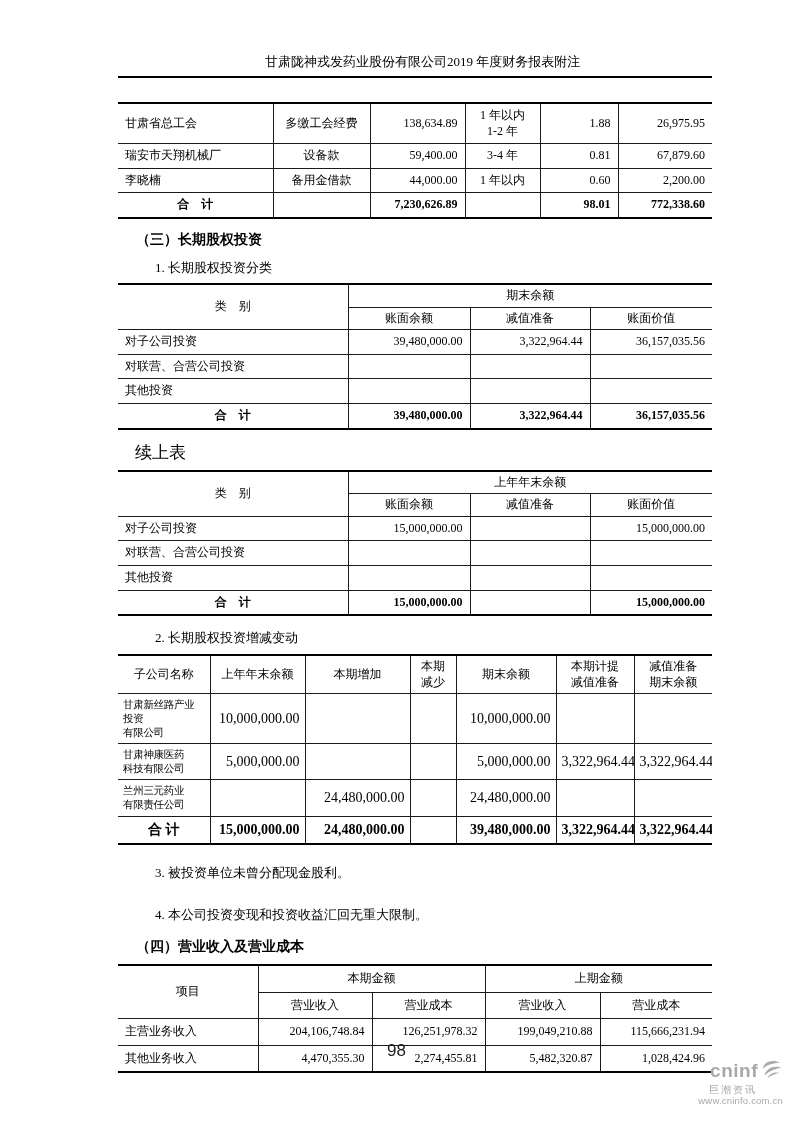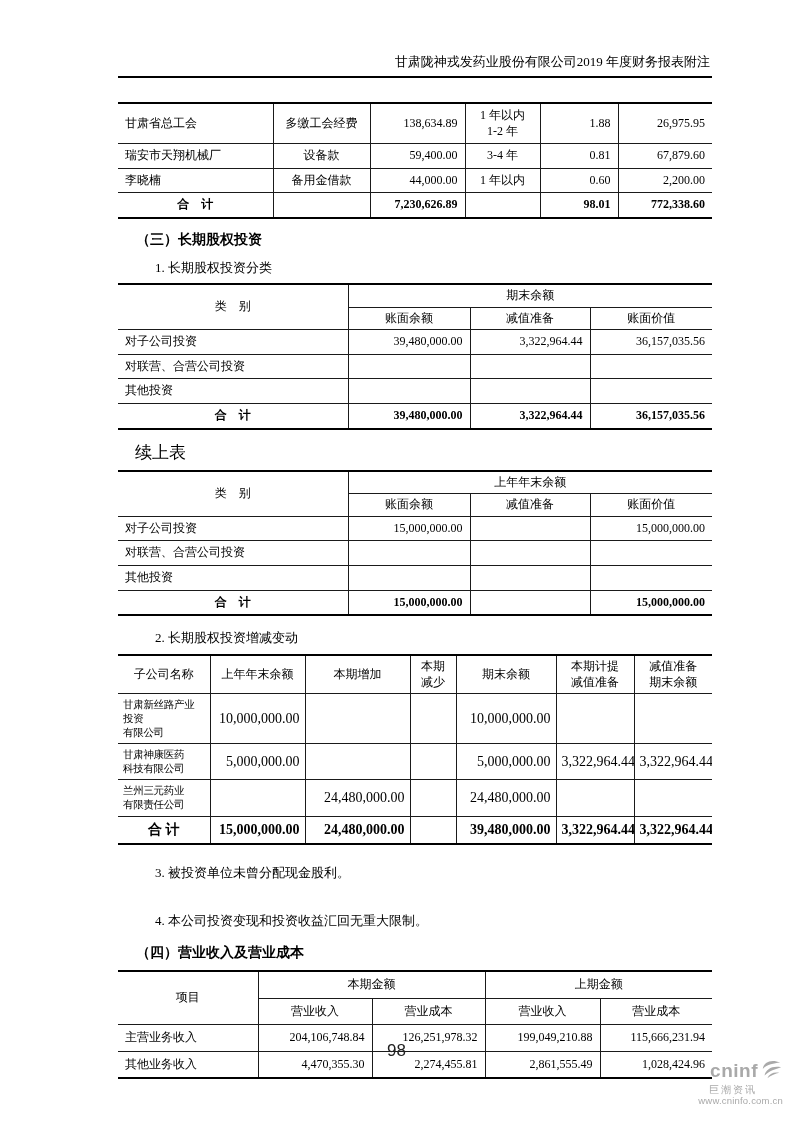--- a/index.html
+++ b/index.html
@@ -6,21 +6,21 @@
   html,body { margin:0; padding:0; background:#888; }
   .page {
     width:793px; height:1122px; background:#ffffff; position:relative;
     overflow:hidden; margin:0 auto; color:#000;
     font-family:"Liberation Serif","DejaVu Serif",serif;
   }
   .content { position:absolute; left:118px; top:0; width:594px; }
 
   
   .doc-header{
-    display:flex; justify-content:flex-end; align-items:flex-end;
+    display:flex; justify-content:center; align-items:flex-end;
     padding:53px 2px 5px 2px; border-bottom:2px solid #000; font-size:13px;
   }
   .doc-header .company{ padding-left:15px; }
 
   
   table{
     border-collapse:collapse; table-layout:fixed; width:594px;
     border-top:2px solid #000; border-bottom:2px solid #000;
   }
   th,td{
@@ -41,21 +41,21 @@
 
   
   .h-sec{ font-weight:bold; font-size:14px; }
   .h-sec3{ margin:12px 0 0 18px; }
   .h-sec4{ margin:14px 0 8px 18px; }
   .sec-item{ font-size:13px; }
   .i-1{ margin:10px 0 6px 37px; }
   .cont{ font-size:17px; margin:11px 0 6px 17px; }
   .i-2{ margin:13px 0 7px 37px; }
   .i-3{ margin:19px 0 0 37px; }
-  .i-4{ margin:30px 0 0 37px; }
+  .i-4{ margin:24px 0 0 37px; }
 
   
   .page-number{
     position:absolute; left:0; top:1041px; width:793px; text-align:center;
     font-family:"Liberation Sans",sans-serif; font-size:17px; color:#222;
   }
   .cninfo-logo{
     position:absolute; right:10px; top:1058px; width:130px; text-align:right;
     color:#a9a9a9; font-family:"Liberation Sans",sans-serif; line-height:1.15;
   }
@@ -310,21 +310,21 @@
           <td class="nb l">主营业务收入</td>
           <td class="r">204,106,748.84</td>
           <td class="r">126,251,978.32</td>
           <td class="r">199,049,210.88</td>
           <td class="r">115,666,231.94</td>
         </tr>
         <tr>
           <td class="nb l">其他业务收入</td>
           <td class="r">4,470,355.30</td>
           <td class="r">2,274,455.81</td>
-          <td class="r">2,861,555.49</td>
+          <td class="r">5,482,320.87</td>
           <td class="r">1,028,424.96</td>
         </tr>
       </tbody>
     </table>
 
   </div>
 
   <div class="page-number">98</div>
 
   <div class="cninfo-logo">

